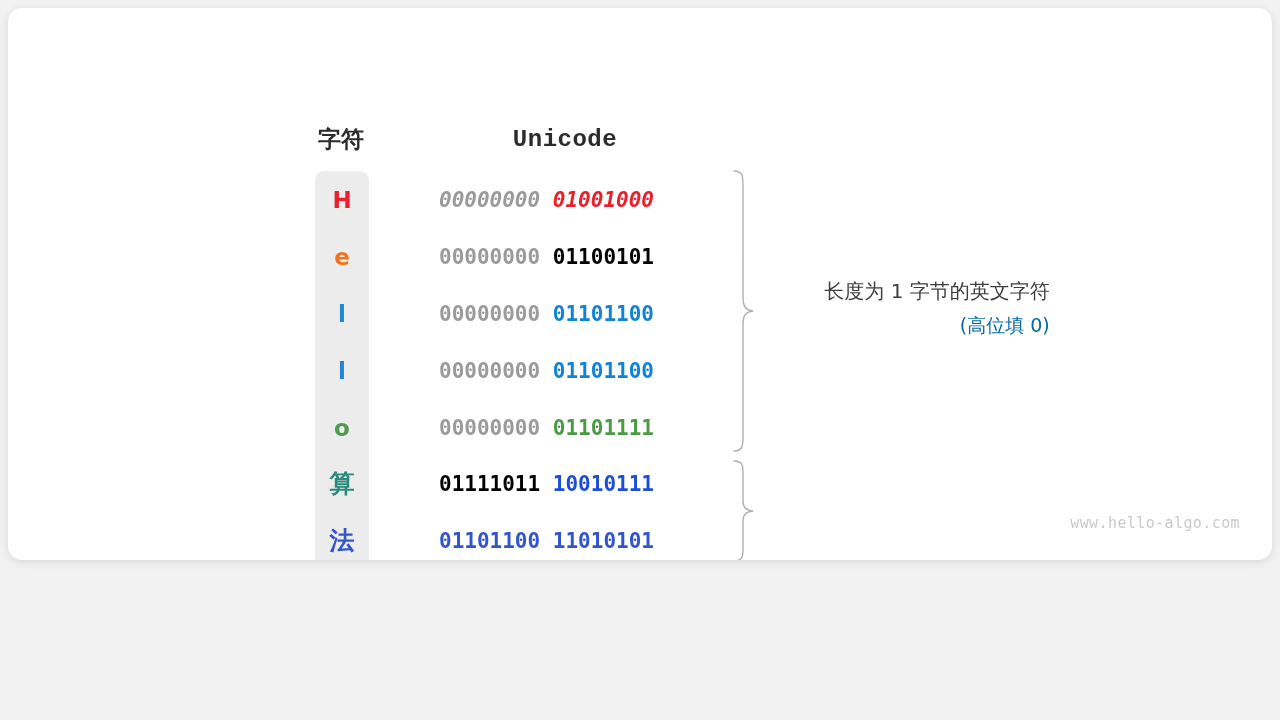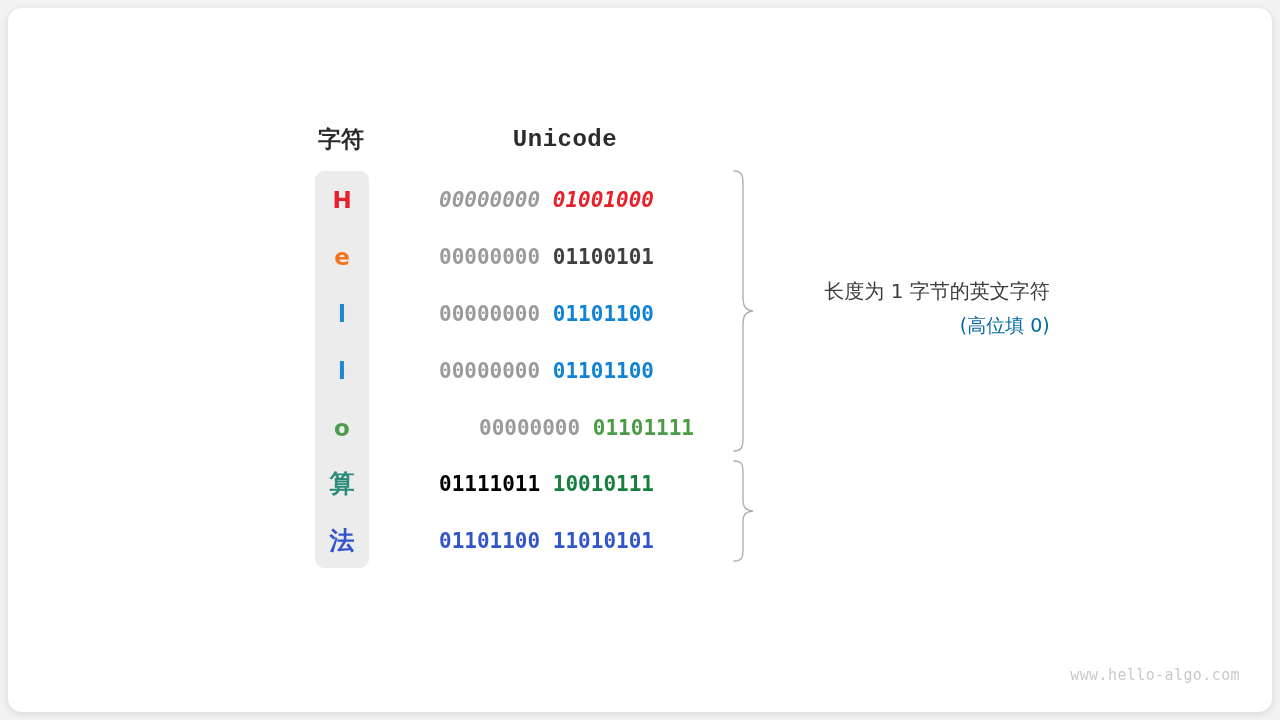--- a/index.html
+++ b/index.html
@@ -11,21 +11,21 @@
     height: 720px;
     background: #f2f2f2;
     font-family: "Liberation Sans", "DejaVu Sans", sans-serif;
     overflow: hidden;
   }
   .card {
     position: absolute;
     left: 8px;
     top: 8px;
     width: 1264px;
-    height: 704px;
+    height: 552px;
     background: #ffffff;
     border-radius: 14px;
     box-shadow: 0 2px 9px rgba(0,0,0,0.11);
     overflow: hidden;
   }
 
   
   .hdr {
     position: absolute;
     font-weight: bold;
@@ -136,25 +136,25 @@
 
   <div class="char-cell" style="top: 177px; color: rgb(232, 32, 42);">H</div>
   <div class="char-cell" style="top: 234px; color: rgb(244, 114, 27);">e</div>
   <div class="char-cell" style="top: 291px; color: rgb(31, 135, 212);">l</div>
   <div class="char-cell" style="top: 348px; color: rgb(31, 135, 212);">l</div>
   <div class="char-cell" style="top: 405px; color: rgb(78, 154, 78);">o</div>
   <div class="char-cell cjk" style="top: 461px; color: rgb(44, 138, 125);">算</div>
   <div class="char-cell cjk" style="top: 518px; color: rgb(51, 85, 204);">法</div>
 
   <div class="bits" style="top:177px;font-style:italic;"><span class="hi" style="color: rgb(154, 154, 154);">00000000</span> <span style="color: rgb(232, 32, 42);">01001000</span></div>
-  <div class="bits" style="top:234px;"><span class="hi" style="color: rgb(154, 154, 154);">00000000</span> <span style="color: #404040;">01100101</span></div>
+  <div class="bits" style="top:234px;"><span class="hi" style="color: rgb(154, 154, 154);">00000000</span> <span style="color: #000000;">01100101</span></div>
   <div class="bits" style="top:291px;"><span class="hi" style="color: rgb(154, 154, 154);">00000000</span> <span style="color: rgb(17, 131, 214);">01101100</span></div>
   <div class="bits" style="top:348px;"><span class="hi" style="color: rgb(154, 154, 154);">00000000</span> <span style="color: rgb(17, 131, 214);">01101100</span></div>
-  <div class="bits" style="top:405px;margin-left:40px;"><span class="hi" style="color: rgb(154, 154, 154);">00000000</span> <span style="color: rgb(75, 155, 70);">01101111</span></div>
-  <div class="bits" style="top:461px;"><span class="hi" style="color: #000000;">01111011</span> <span style="color: #15803d;">10010111</span></div>
+  <div class="bits" style="top:405px;"><span class="hi" style="color: rgb(154, 154, 154);">00000000</span> <span style="color: rgb(75, 155, 70);">01101111</span></div>
+  <div class="bits" style="top:461px;"><span class="hi" style="color: #000000;">01111011</span> <span style="color: #1d4ed8;">10010111</span></div>
   <div class="bits" style="top:518px;"><span class="hi" style="color: rgb(51, 85, 204);">01101100</span> <span style="color: rgb(51, 85, 204);">11010101</span></div>
 
   <svg class="brace" style="left:722px; top:158px; width:30px; height:290px;" viewBox="0 0 30 290">
     <path d="M 4 5
              C 13 5, 13 11, 13 20
              L 13 131
              C 13 140, 15 144, 23 145
              C 15 146, 13 150, 13 159
              L 13 270
              C 13 279, 13 285, 4 285" fill="none" stroke="#b0b0b0" stroke-width="1.4" stroke-linecap="round"></path>

